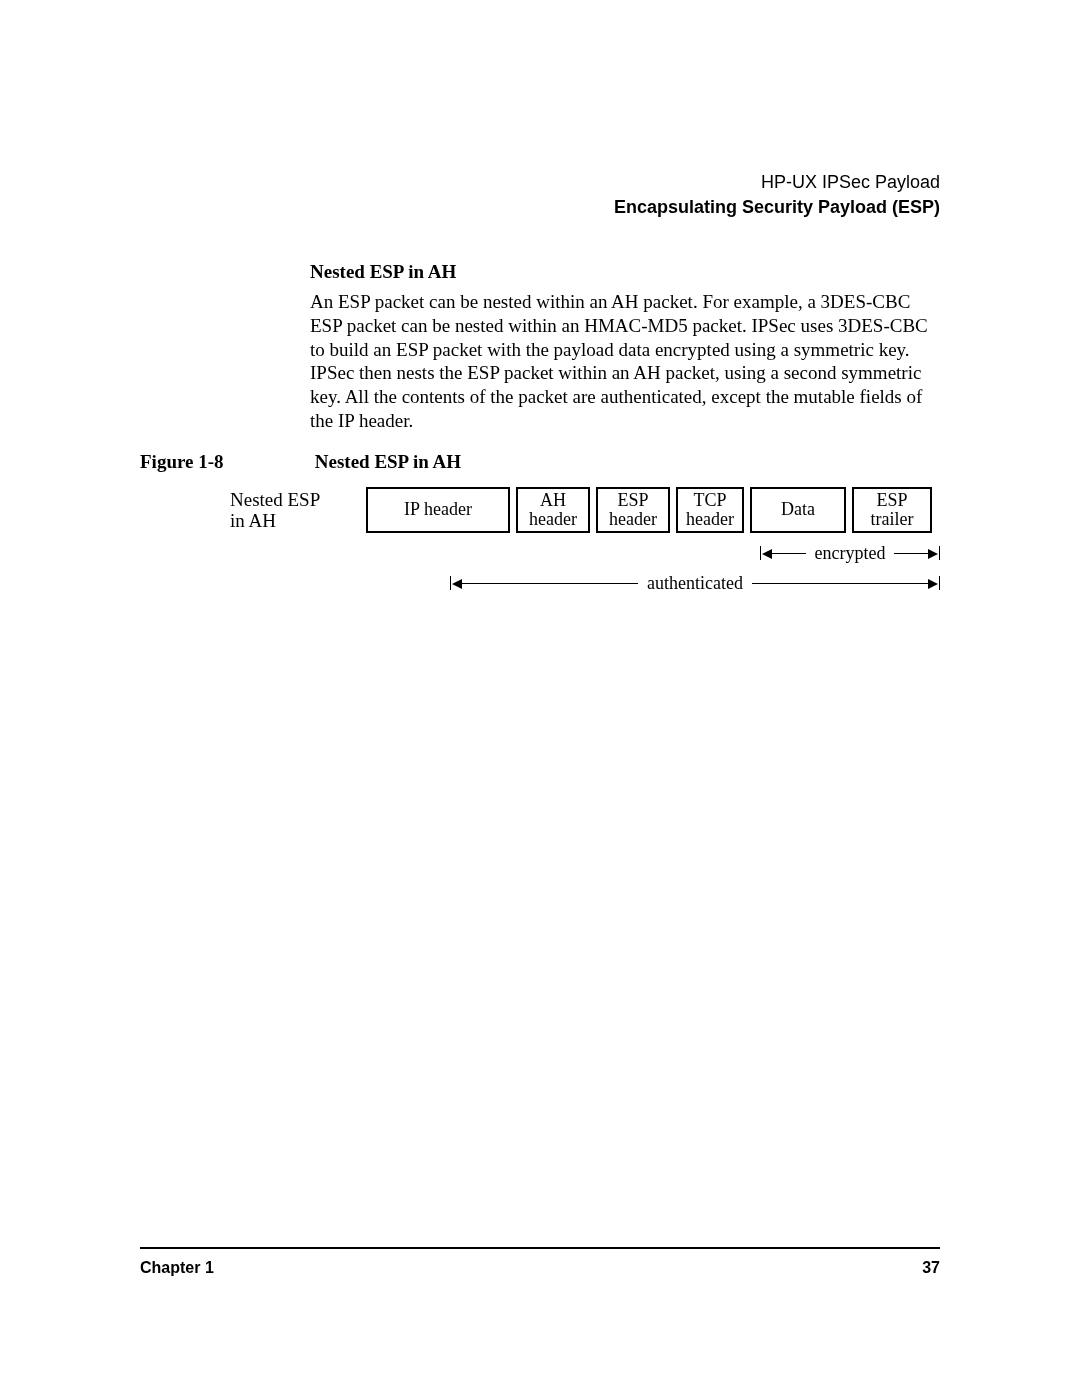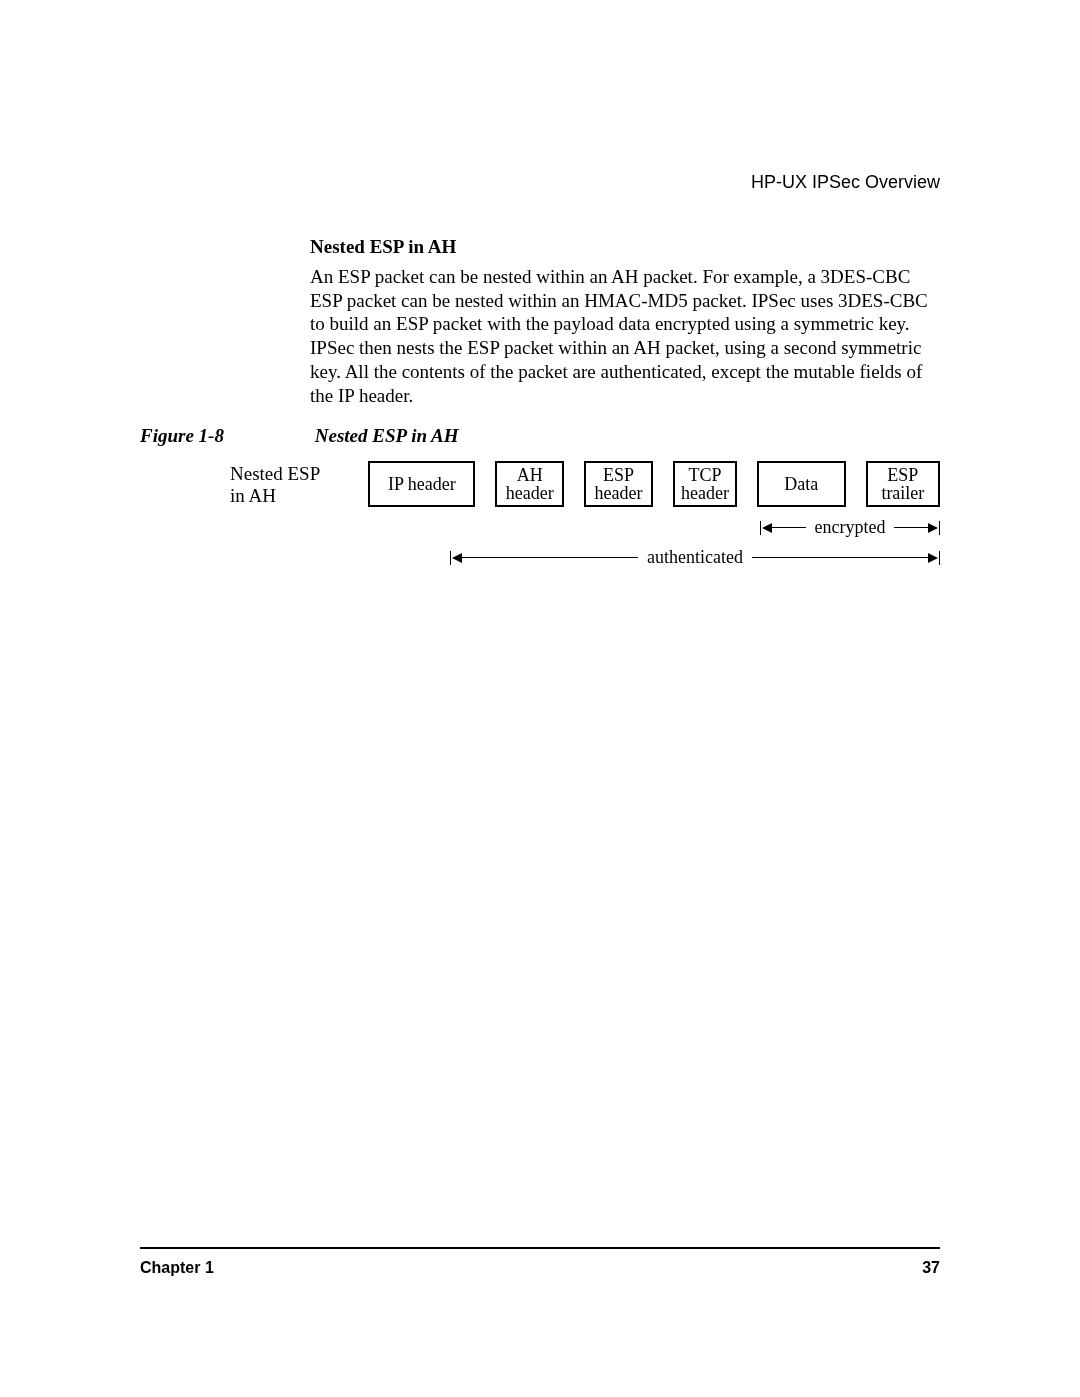--- a/index.html
+++ b/index.html
@@ -41,50 +41,49 @@
     margin-bottom: 6px;
   }
   .para {
     margin: 4px 0 18px 0;
   }
   .figline {
     font-weight: bold;
     font-size: 19px;
     margin-top: 10px;
     margin-bottom: 14px;
-    font-style: italic;
   }
   .figline .figno { display:inline-block; width:170px; }
   .diagram-wrap {
     margin-left: 90px;
   }
   .diagram-row {
     display: flex;
     align-items: stretch;
-    gap: 20px;
+    gap: 6px;
   }
   .diag-label {
     width: 130px;
     font-size: 19px;
     line-height: 1.15;
     padding-top: 2px;
   }
   .cell {
     border: 2px solid #000;
     font-size: 18px;
     line-height: 1.05;
     text-align: center;
     display:flex;
     flex-direction: column;
     justify-content: center;
     padding: 4px 6px;
     box-sizing: border-box;
     height: 46px;
   }
-  .c-ip  { width: 116px; }
+  .c-ip  { width: 144px; }
   .c-ah  { width: 74px; }
   .c-esp { width: 74px; }
   .c-tcp { width: 68px; }
   .c-data{ width: 96px; }
   .c-tr  { width: 80px; }
   .arrows {
     margin-left: 220px; 
     margin-top: 10px;
     position: relative;
     height: 60px;
@@ -150,21 +149,22 @@
     font-weight: bold;
     font-size: 16px;
   }
 </style>
 </head>
 <body>
 
 <div class="page">
 
   <div class="topright">
-    <div class="line1">HP-UX IPSec Overview</div>
+    <div class="line1">HP-UX IPSec Payload</div>
+    <div class="line2">Encapsulating Security Payload (ESP)</div>
   </div>
 
   <div class="body-block">
     <div class="subhead">Nested ESP in AH</div>
     <div class="para">An ESP packet can be nested within an AH packet. For example, a 3DES-CBC ESP packet can be nested within an HMAC-MD5 packet. IPSec uses 3DES-CBC to build an ESP packet with the payload data encrypted using a symmetric key. IPSec then nests the ESP packet within an AH packet, using a second symmetric key. All the contents of the packet are authenticated, except the mutable fields of the IP header.</div>
 
   </div>
 
   <div class="figline">
     <span class="figno">Figure 1-8</span>

